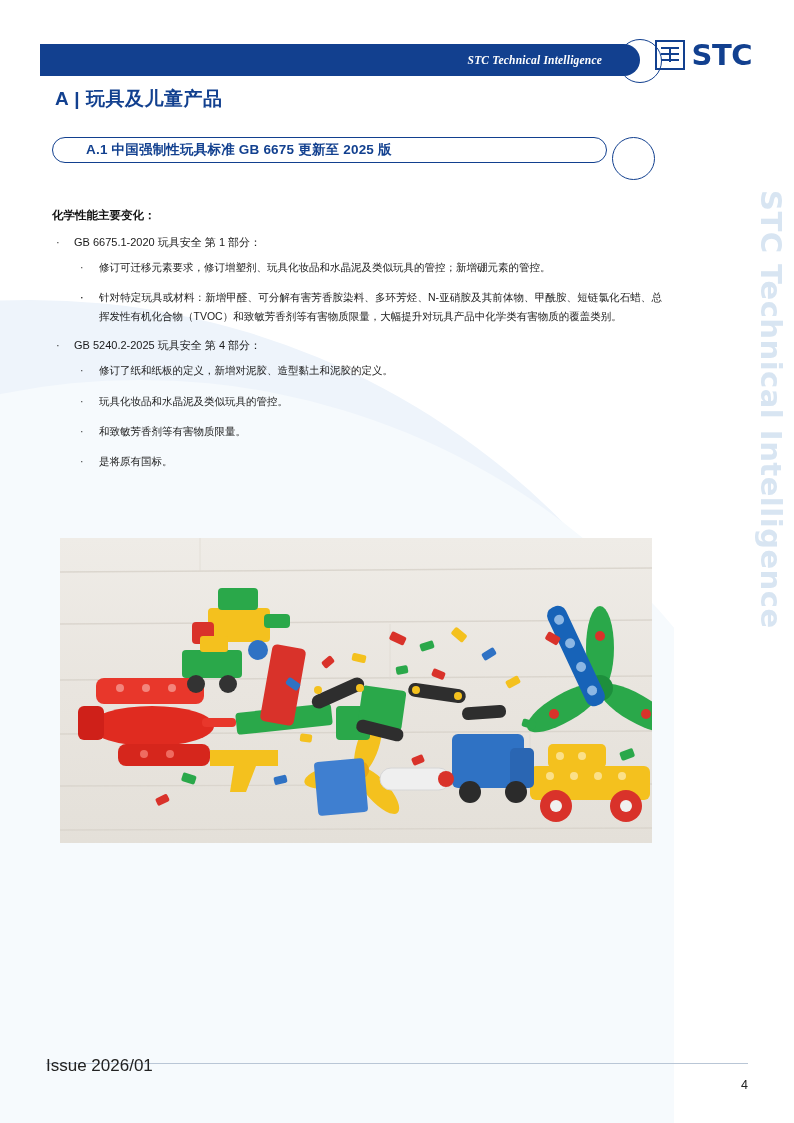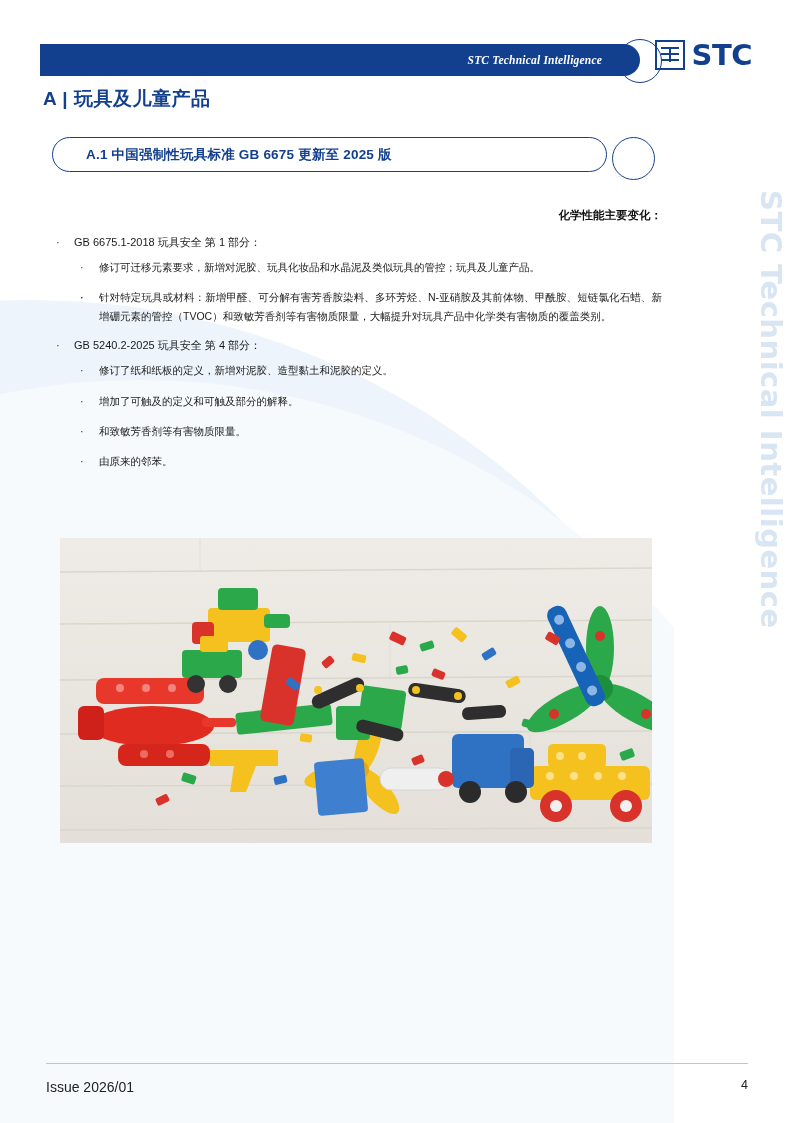--- a/index.html
+++ b/index.html
@@ -129,39 +129,39 @@
     font-weight: bold;
     color: #12408f;
     letter-spacing: -0.5px;
     line-height: 1;
     font-family: "DejaVu Sans", sans-serif;
   }
 
   
   .section-title {
     position: absolute;
-    left: 43px;
+    left: 55px;
     top: 86px;
     font-size: 19px;
     font-weight: bold;
     color: #12408f;
     z-index: 3;
     letter-spacing: 0.5px;
   }
 
   
   .pill-wrap {
     position: absolute;
     left: 52px;
     top: 137px;
     z-index: 3;
   }
   .pill {
     width: 555px;
-    height: 35px;
+    height: 26px;
     border: 1.4px solid #12408f;
     border-radius: 22px;
     box-sizing: border-box;
     display: flex;
     align-items: center;
     padding-left: 33px;
     background: #ffffff;
     position: relative;
     z-index: 2;
   }
@@ -190,21 +190,20 @@
     top: 208px;
     width: 610px;
     z-index: 3;
     color: #1a1a1a;
   }
   .lead {
     font-size: 11.5px;
     font-weight: bold;
     margin-bottom: 11px;
     color: #111111;
-    text-align: right;
   }
   ul.l1 {
     list-style: none;
     margin: 0;
     padding: 0;
   }
   ul.l1 > li {
     position: relative;
     padding-left: 22px;
     font-size: 11px;
@@ -273,22 +272,22 @@
     left: 46px;
     right: 46px;
     top: 1063px;
     height: 1px;
     background: #b9c6d6;
     z-index: 3;
   }
   .footer-left {
     position: absolute;
     left: 46px;
-    top: 1079px;
-    font-size: 14px;
+    top: 1056px;
+    font-size: 17px;
     color: #222222;
     z-index: 3;
   }
   .footer-right {
     position: absolute;
     right: 46px;
     top: 1078px;
     font-size: 12.5px;
     color: #222222;
     z-index: 3;
@@ -322,54 +321,54 @@
     <span class="pill-text">A.1 中国强制性玩具标准 GB 6675 更新至 2025 版</span>
   </div>
 </div>
 
 <div class="content">
   <div class="lead">化学性能主要变化：</div>
 
   <ul class="l1">
     <li>
       <span class="bullet">·</span>
-      <span>GB 6675.1-2018 玩具安全 第 1 部分：</span>
+      <span>GB 6675.1-2020 玩具安全 第 1 部分：</span>
       <ul class="l2">
         <li>
           <span class="bullet">·</span>
-          <span>修订可迁移元素要求，新增对泥胶、玩具化妆品和水晶泥及类似玩具的管控；玩具及儿童产品。</span>
-        </li>
-        <li>
-          <span class="bullet">·</span>
-        </li>
-        <li>
-          <span class="bullet">·</span>
-          <span>针对特定玩具或材料：新增甲醛、可分解有害芳香胺染料、多环芳烃、N-亚硝胺及其前体物、甲酰胺、短链氯化石蜡、新增硼元素的管控（TVOC）和致敏芳香剂等有害物质限量，大幅提升对玩具产品中化学类有害物质的覆盖类别。</span>
+          <span>修订可迁移元素要求，修订增塑剂、玩具化妆品和水晶泥及类似玩具的管控；新增硼元素的管控。</span>
+        </li>
+        <li>
+          <span class="bullet">·</span>
+        </li>
+        <li>
+          <span class="bullet">·</span>
+          <span>针对特定玩具或材料：新增甲醛、可分解有害芳香胺染料、多环芳烃、N-亚硝胺及其前体物、甲酰胺、短链氯化石蜡、总挥发性有机化合物（TVOC）和致敏芳香剂等有害物质限量，大幅提升对玩具产品中化学类有害物质的覆盖类别。</span>
         </li>
       </ul>
     </li>
     <li>
       <span class="bullet">·</span>
       <span>GB 5240.2-2025 玩具安全 第 4 部分：</span>
       <ul class="l2">
         <li>
           <span class="bullet">·</span>
           <span>修订了纸和纸板的定义，新增对泥胶、造型黏土和泥胶的定义。</span>
         </li>
         <li>
           <span class="bullet">·</span>
-          <span>增加了可触及的定义和可触及部分的解释。</span>
+          <span>玩具化妆品和水晶泥及类似玩具的管控。</span>
         </li>
         <li>
           <span class="bullet">·</span>
           <span>和致敏芳香剂等有害物质限量。</span>
         </li>
         <li>
           <span class="bullet">·</span>
-          <span>由原来的邻苯。</span>
+          <span>是将原有国标。</span>
         </li>
       </ul>
     </li>
   </ul>
 </div>
 
 <div class="photo">
   <svg width="592" height="305" viewBox="0 0 592 305" xmlns="http://www.w3.org/2000/svg">
     <defs>
       <linearGradient id="wood" x1="0" y1="0" x2="0" y2="1">

